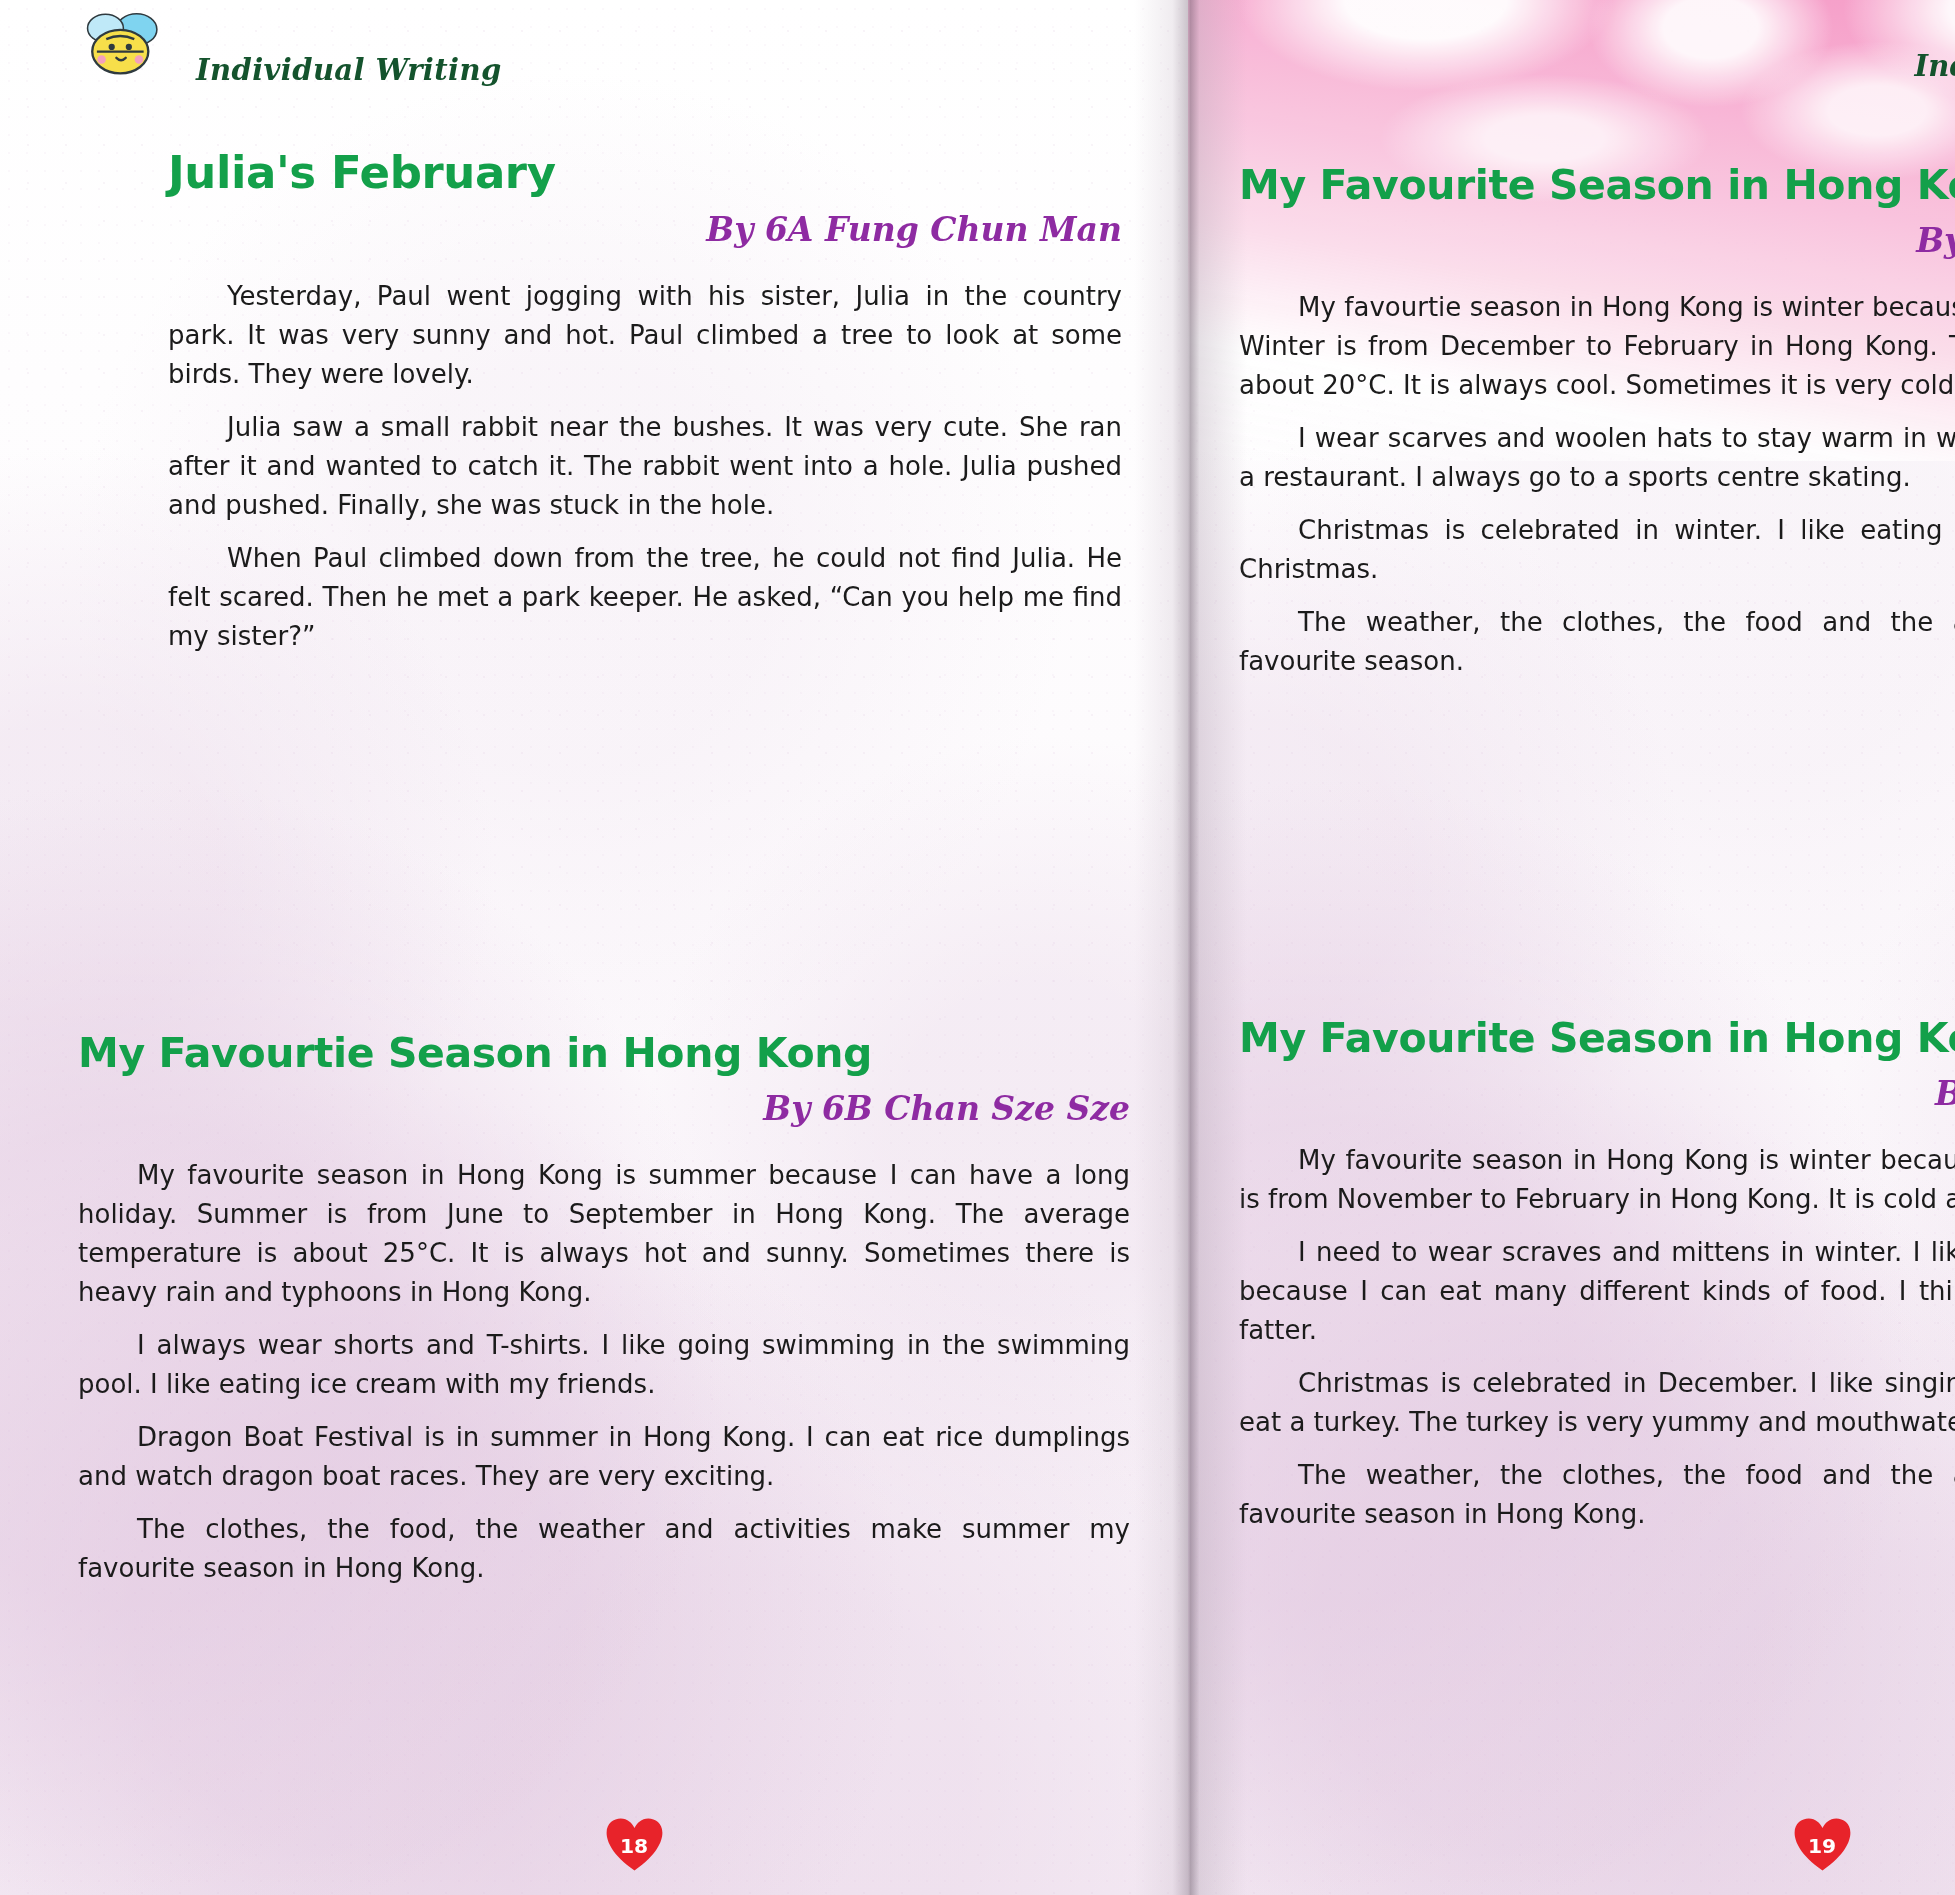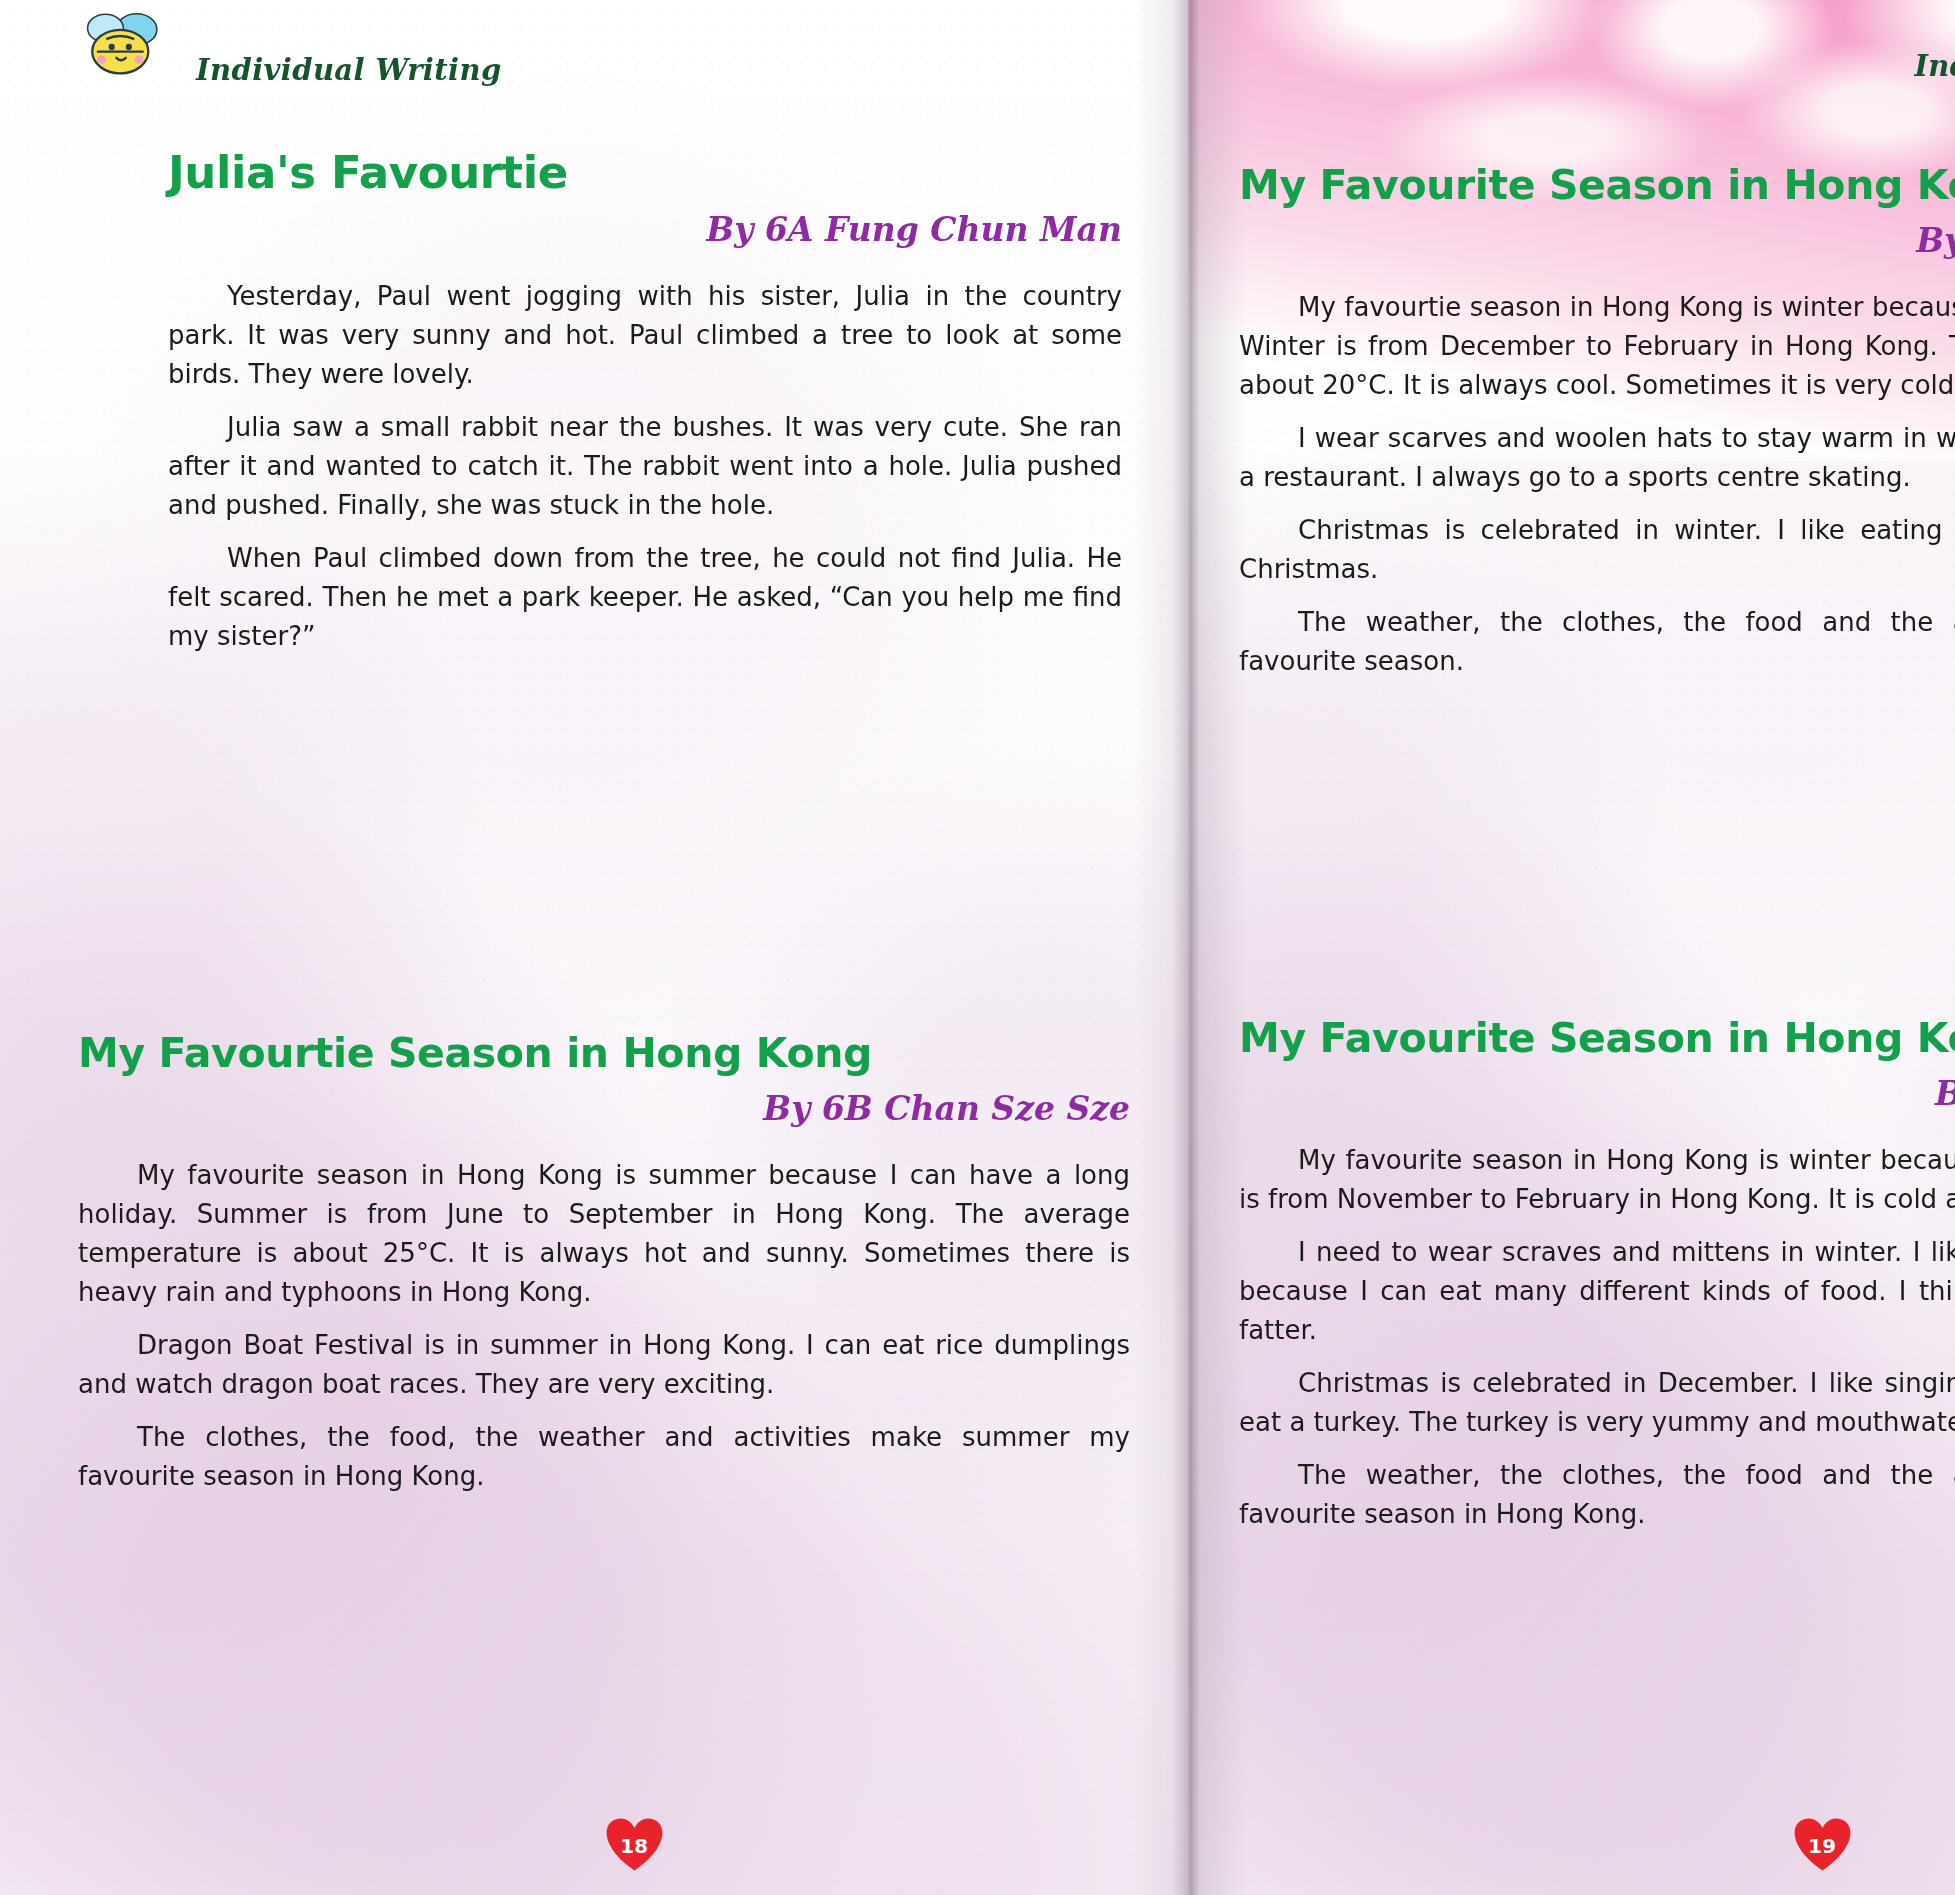--- a/index.html
+++ b/index.html
@@ -205,31 +205,32 @@
             <circle cx="130" cy="100" r="8" fill="#2f3a3f"></circle>
             <path d="M98 128 q12 12 24 0" stroke="#2f3a3f" stroke-width="6" fill="none" stroke-linecap="round"></path>
             <circle cx="60" cy="132" r="11" fill="#f4a0bc"></circle>
             <circle cx="156" cy="132" r="11" fill="#f4a0bc"></circle>
           </svg>
         </div>
         <div class="hdr-label">Individual Writing</div>
       </div>
 
       <div class="article" style="top:149px; left:168px; width:954px;">
-        <div class="title">Julia's Favourtie</div>
+        <div class="title">Julia's February</div>
         <div class="byline">By 6A Fung Chun Man</div>
         <p class="body-para first">Yesterday, Paul went jogging with his sister, Julia in the country park. It was very sunny and hot. Paul climbed a tree to look at some birds. They were lovely.</p>
         <p class="body-para">Julia saw a small rabbit near the bushes. It was very cute. She ran after it and wanted to catch it. The rabbit went into a hole. Julia pushed and pushed. Finally, she was stuck in the hole.</p>
         <p class="body-para">When Paul climbed down from the tree, he could not find Julia. He felt scared. Then he met a park keeper. He asked, “Can you help me find my sister?”</p>
       </div>
 
       <div class="article" style="top:1032px; left:78px; width:1052px;">
         <div class="title smaller">My Favourtie Season in Hong Kong</div>
         <div class="byline">By 6B Chan Sze Sze</div>
         <p class="body-para first">My favourite season in Hong Kong is summer because I can have a long holiday. Summer is from June to September in Hong Kong. The average temperature is about 25°C. It is always hot and sunny. Sometimes there is heavy rain and typhoons in Hong Kong.</p>
+        <p class="body-para">I always wear shorts and T-shirts. I like going swimming in the swimming pool. I like eating ice cream with my friends.</p>
         <p class="body-para">Dragon Boat Festival is in summer in Hong Kong. I can eat rice dumplings and watch dragon boat races. They are very exciting.</p>
         <p class="body-para">The clothes, the food, the weather and activities make summer my favourite season in Hong Kong.</p>
       </div>
 
       <div class="page-num-wrap">
         <div class="heart">
           <svg viewBox="0 0 150 140" width="59" height="55" xmlns="http://www.w3.org/2000/svg">
             <path d="M75 136 C 18 96 4 62 4 40 C 4 16 22 4 40 4 C 57 4 69 16 75 28 C 81 16 93 4 110 4 C 128 4 146 16 146 40 C 146 62 132 96 75 136 Z" fill="#e8232a"></path>
           </svg>
           <div class="num">18</div>

